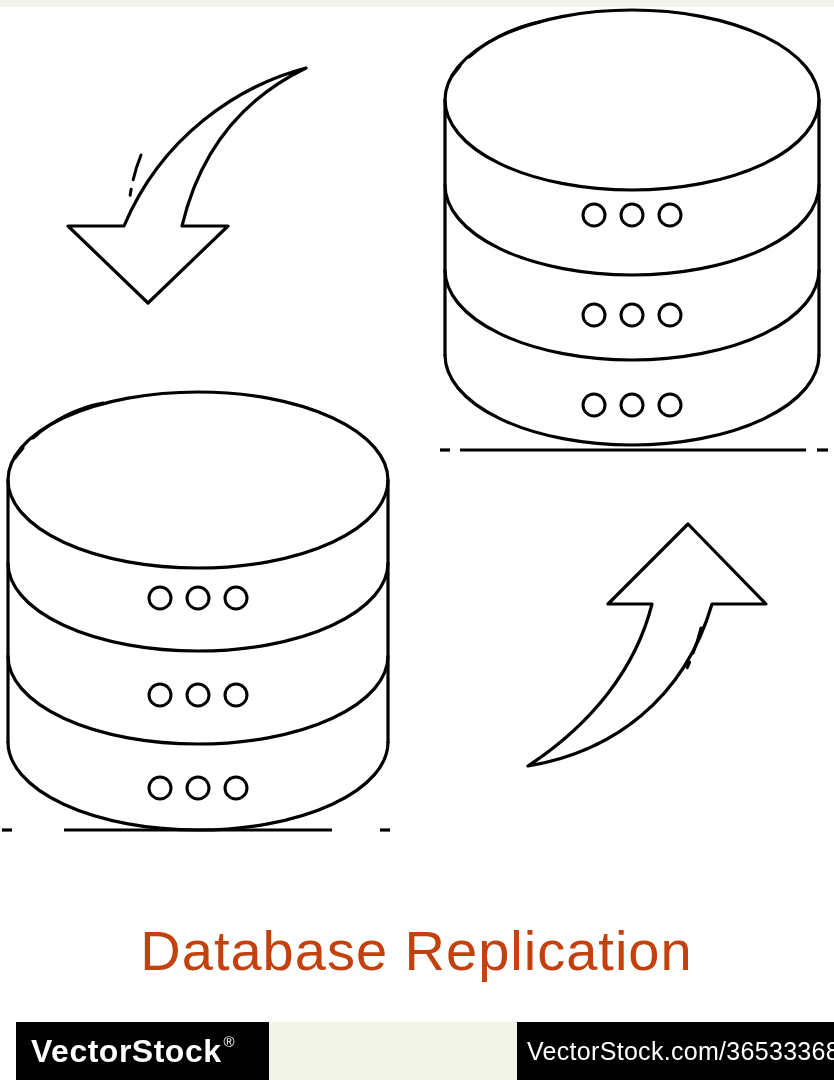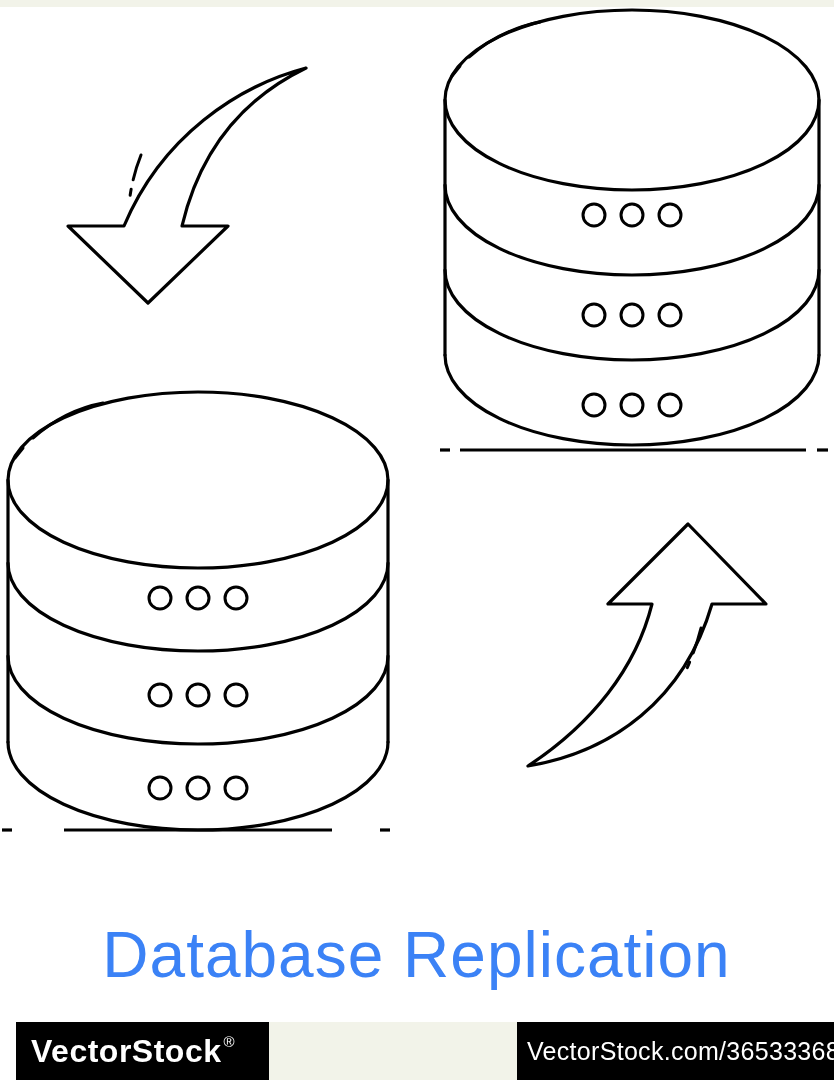--- a/index.html
+++ b/index.html
@@ -5,22 +5,22 @@
   html,body{margin:0;padding:0;}
   body{
     width:834px;height:1080px;position:relative;overflow:hidden;
     background:#ffffff;
     font-family:"Liberation Sans", sans-serif;
   }
   .top-strip{position:absolute;top:0;left:0;width:834px;height:7px;background:#f2f3e9;}
   svg.art{position:absolute;top:0;left:0;display:block;}
   .title{
     position:absolute;left:0;top:918px;width:833px;
-    text-align:center;font-size:64px;font-weight:400;
-    color:#3b82f6;letter-spacing:1px;white-space:nowrap;
+    text-align:center;font-size:56px;font-weight:400;
+    color:#c2410c;letter-spacing:1px;white-space:nowrap;
   }
   .footer{position:absolute;bottom:0;left:16px;width:834px;height:58px;background:#f2f3e9;}
   .bar{position:absolute;top:0;height:58px;background:#000000;color:#ffffff;display:flex;align-items:center;box-sizing:border-box;}
   .bar-left{left:0;width:253px;padding-left:15px;font-size:32px;font-weight:700;letter-spacing:.5px;}
   .bar-left .regmark{font-size:15px;position:relative;top:-10px;margin-left:2px;font-weight:400;}
   .bar-right{right:0;width:333px;justify-content:center;font-size:25px;font-weight:400;letter-spacing:.3px;}
 </style>
 </head>
 <body>
 

